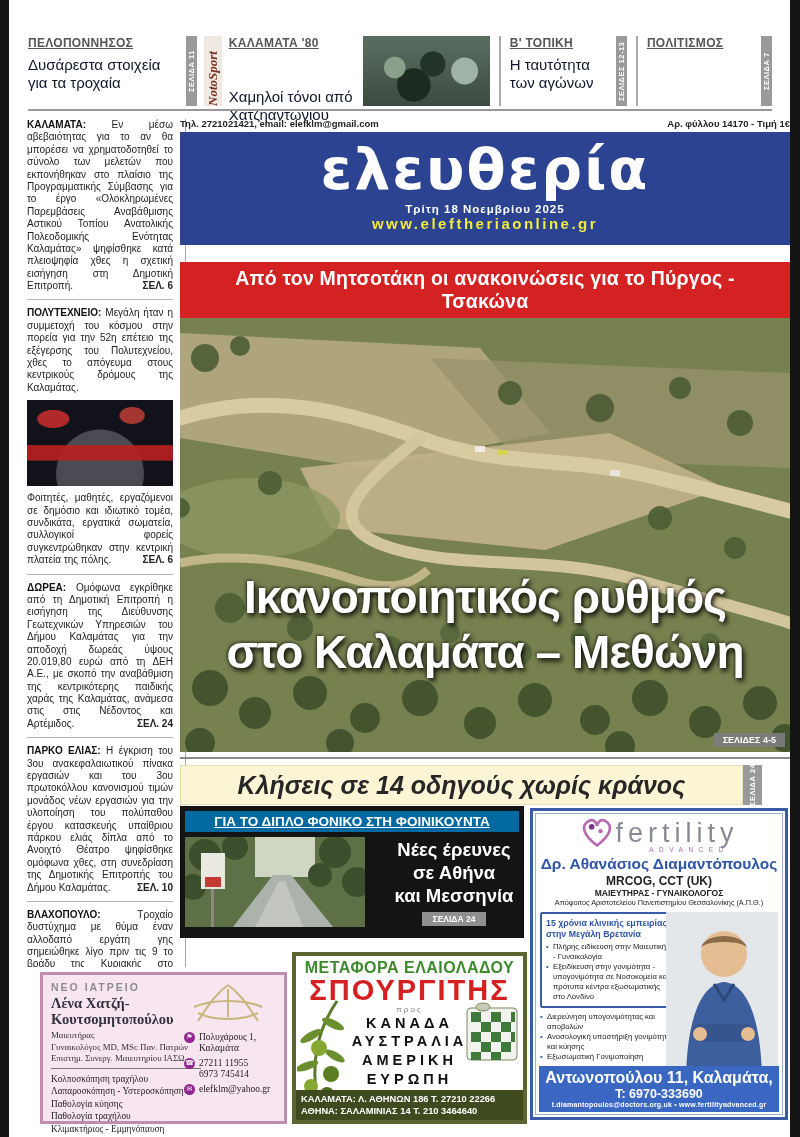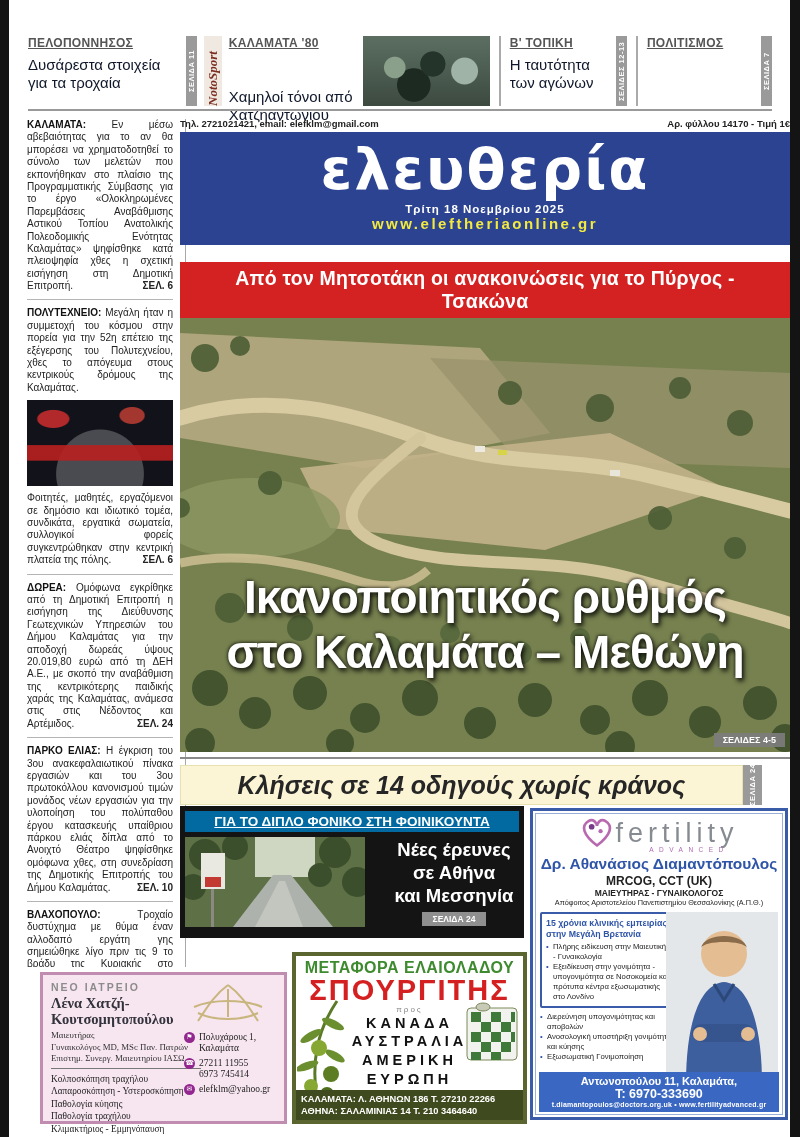--- a/index.html
+++ b/index.html
@@ -131,21 +131,21 @@
   .ft-left{width:136px;}
   .ft-box{border:2px solid #3a5ca8;border-radius:2px;padding:4px;}
   .ft-box-title{color:#2f55a8;font-weight:800;font-size:8.8px;line-height:1.25;}
   .ft-ul{margin:2px 0 0;padding:0;list-style:none;}
   .ft-ul li{font-size:7.7px;color:#222;line-height:1.3;padding-left:7px;position:relative;}
   .ft-ul li::before{content:"•";position:absolute;left:0;color:#2f55a8;}
   .ft-bullets2{margin-top:4px;}
   .ft-photo{position:absolute;right:0;top:0;width:112px;height:172px;}
   .ft-bar{position:absolute;left:6px;right:6px;bottom:5px;background:#3a67c2;color:#fff;
           padding:3px 1px 4px;}
-  .ft-bar-l1{font-size:11px;font-weight:800;}
+  .ft-bar-l1{font-size:16px;font-weight:800;}
   .ft-bar-l2{font-size:12.5px;font-weight:800;}
   .ft-bar-l3{font-size:7px;font-weight:bold;letter-spacing:.2px;}
 </style>
 </head>
 <body>
 
 <div class="edge edge-l"></div>
 <div class="edge edge-r"></div>
 
 <header class="topbar">

